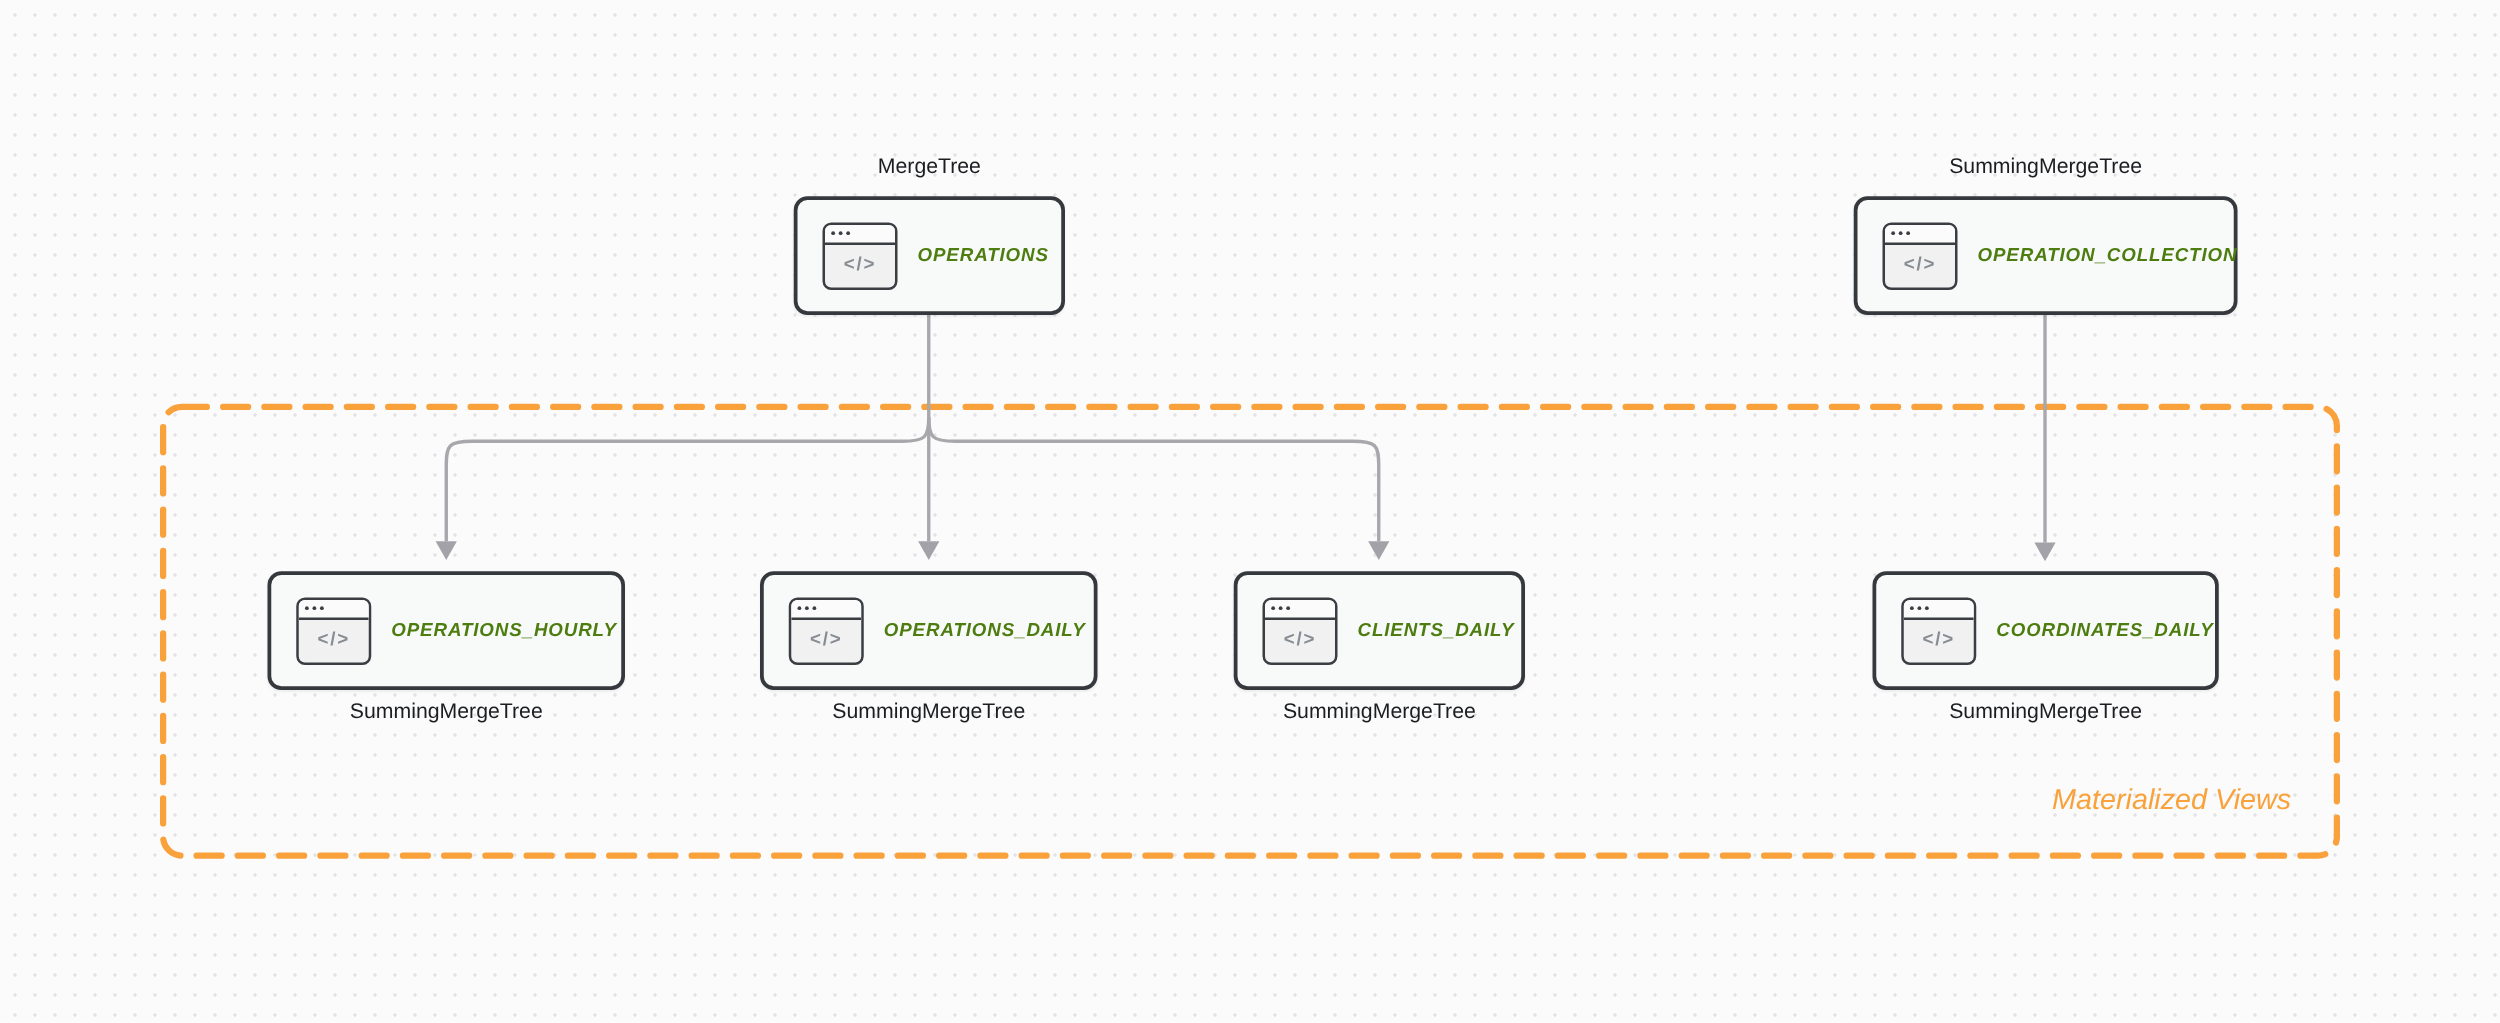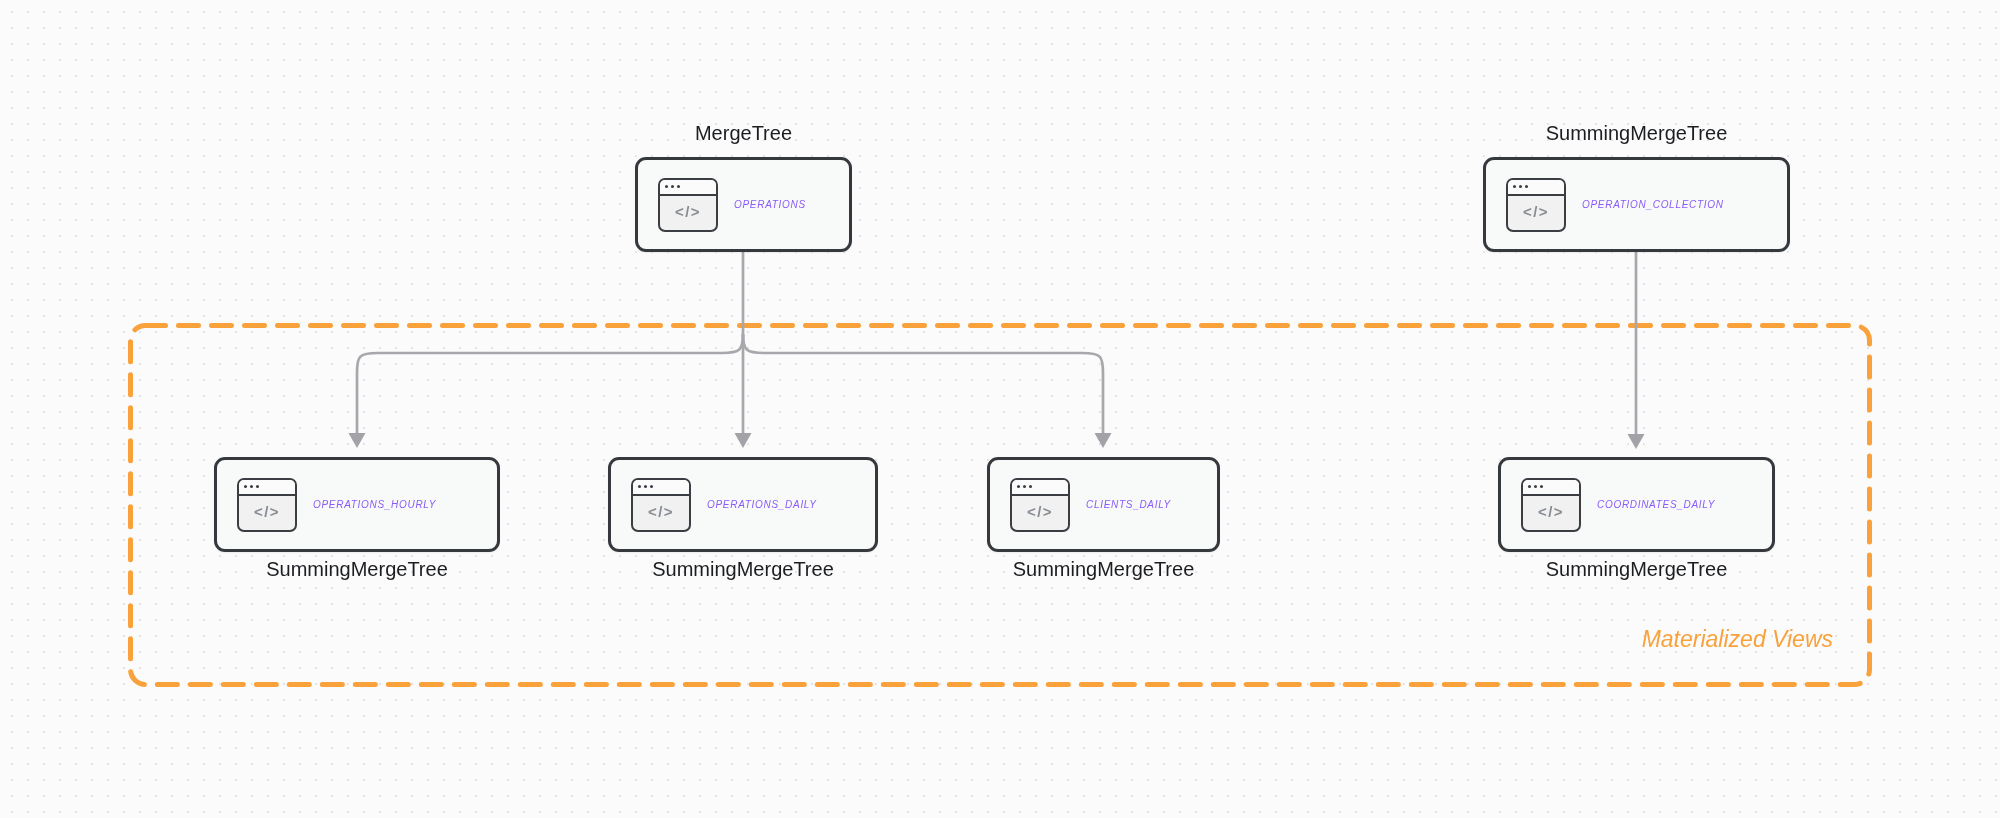--- a/index.html
+++ b/index.html
@@ -32,24 +32,24 @@
     box-sizing: border-box;
     display: flex;
     align-items: center;
     gap: 16px;
     padding-left: 20px;
     box-shadow: 0 1px 2px rgba(0,0,0,0.06);
   }
 
   .node-title {
     font-style: italic;
-    font-size: 10px;
-    font-weight: 400;
+    font-size: 15px;
+    font-weight: 700;
     letter-spacing: 0.7px;
-    color: #8b5cf6;
+    color: #4d7c0f;
     white-space: nowrap;
   }
 
   .win-icon {
     width: 60px;
     height: 54px;
     border: 2.5px solid #3A3E43;
     border-radius: 7px;
     background: #F1F1F2;
     box-sizing: border-box;
@@ -83,21 +83,21 @@
     font-size: 15px;
     letter-spacing: 1.5px;
     padding-bottom: 2px;
   }
 
   .node-label {
     position: absolute;
     height: 22px;
     line-height: 22px;
     text-align: center;
-    font-size: 20px;
+    font-size: 17px;
     font-weight: 400;
     color: #1B1D21;
     white-space: nowrap;
   }
 
   .group-label {
     position: absolute;
     top: 626px;
     right: 167px;
     font-size: 23px;

